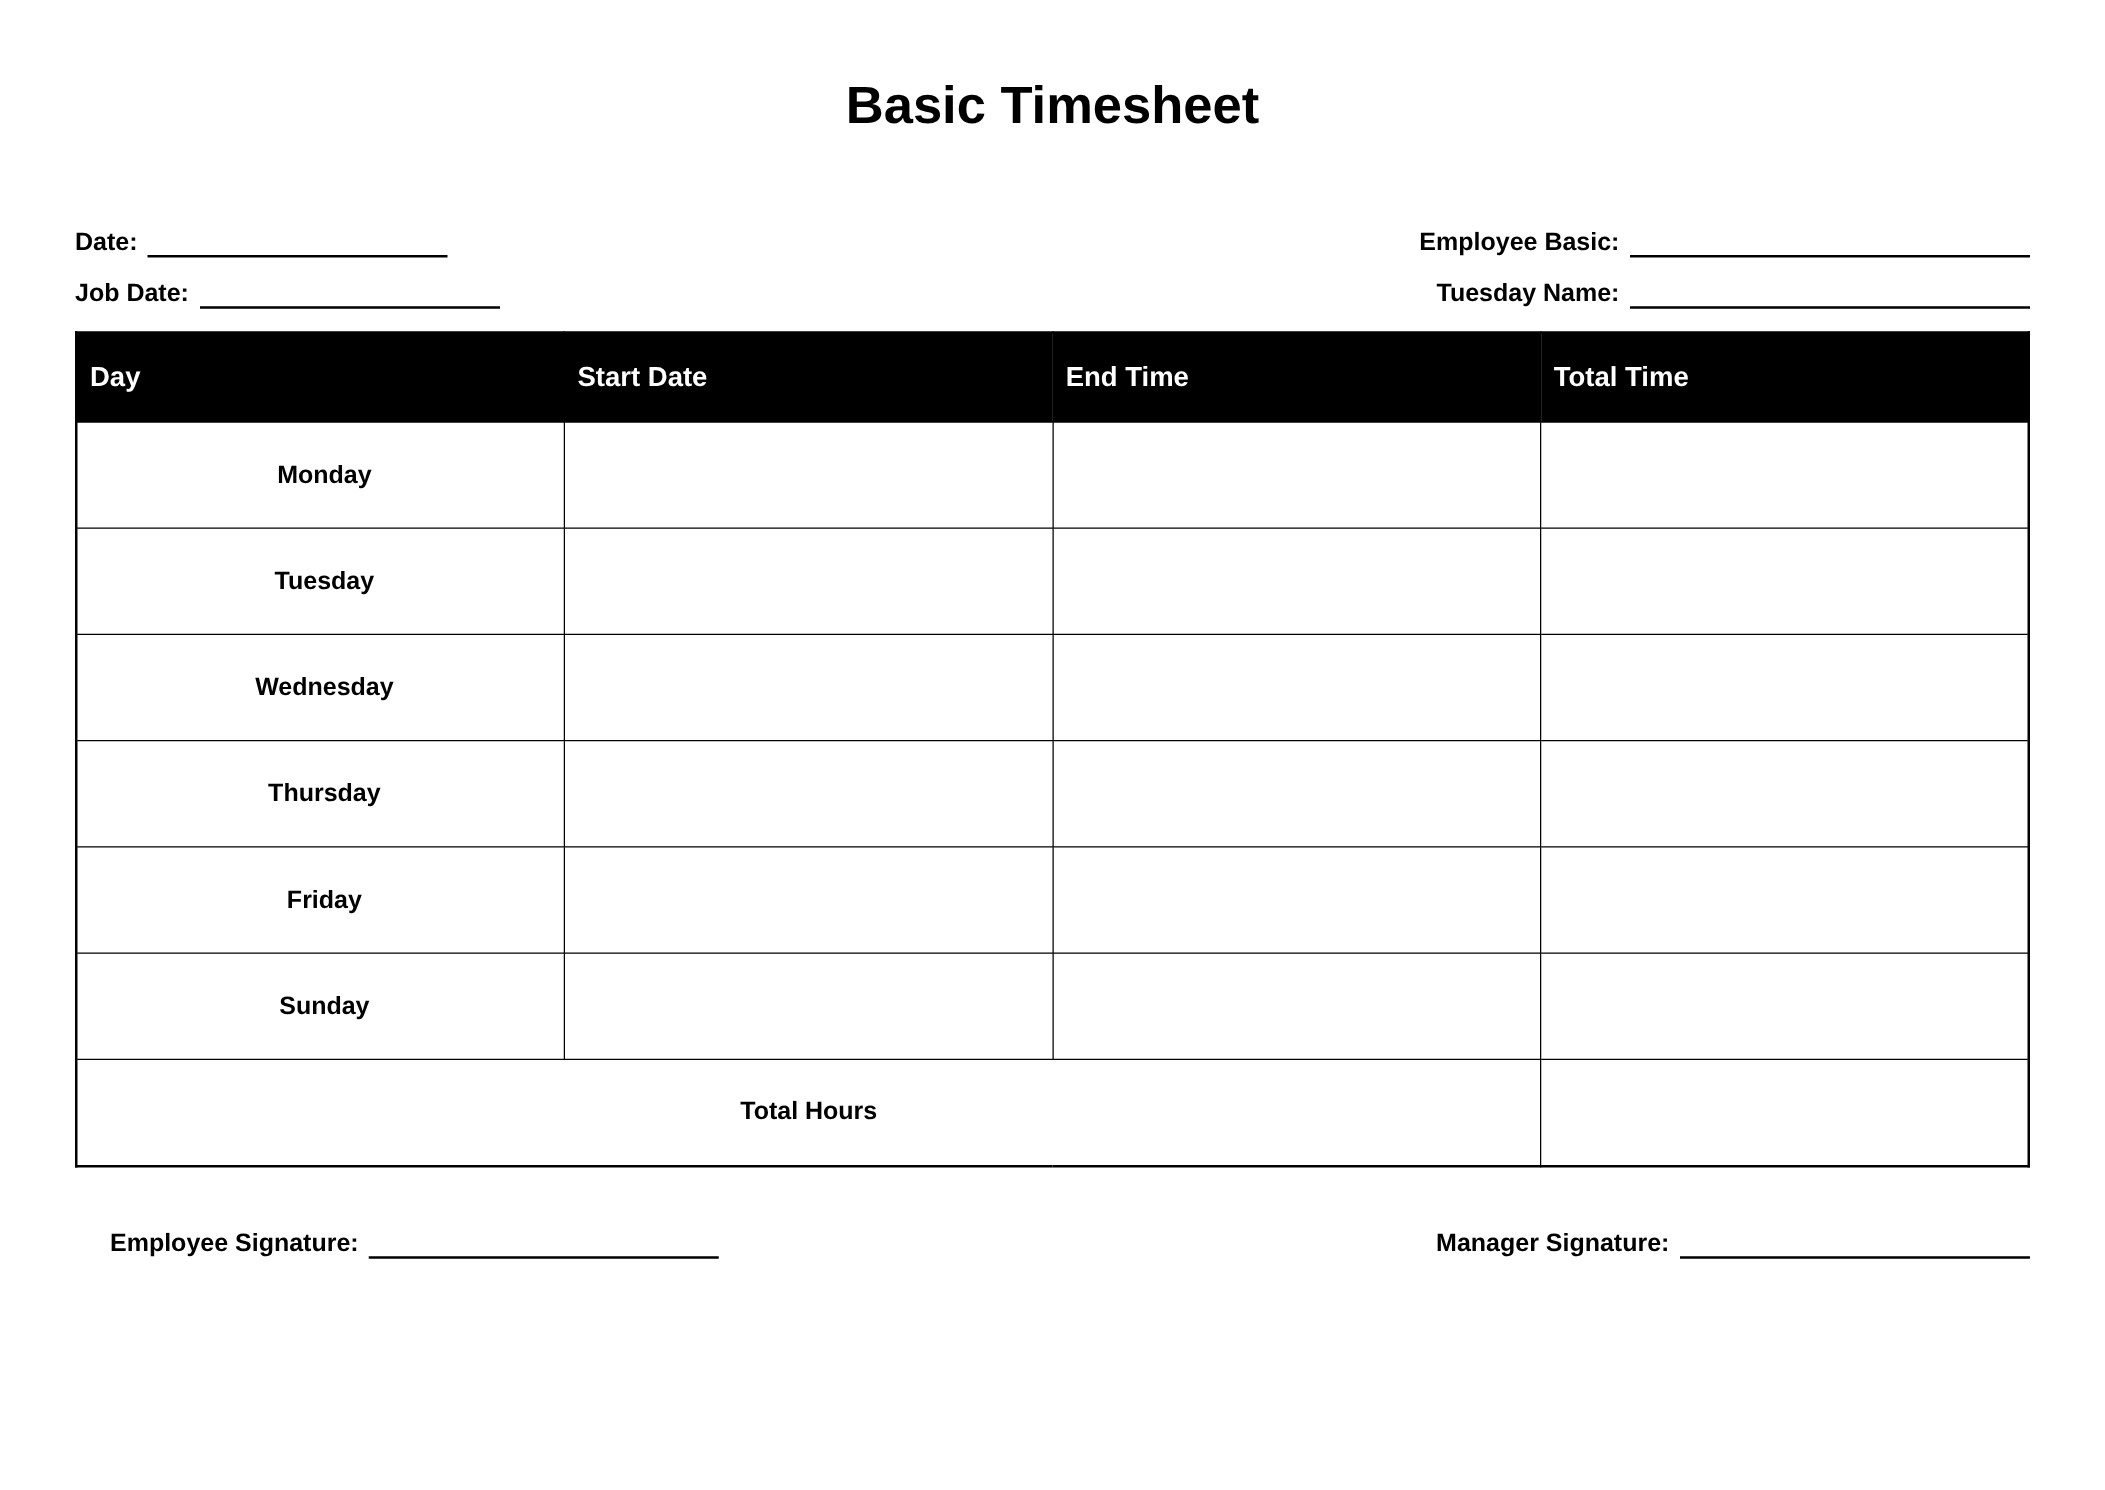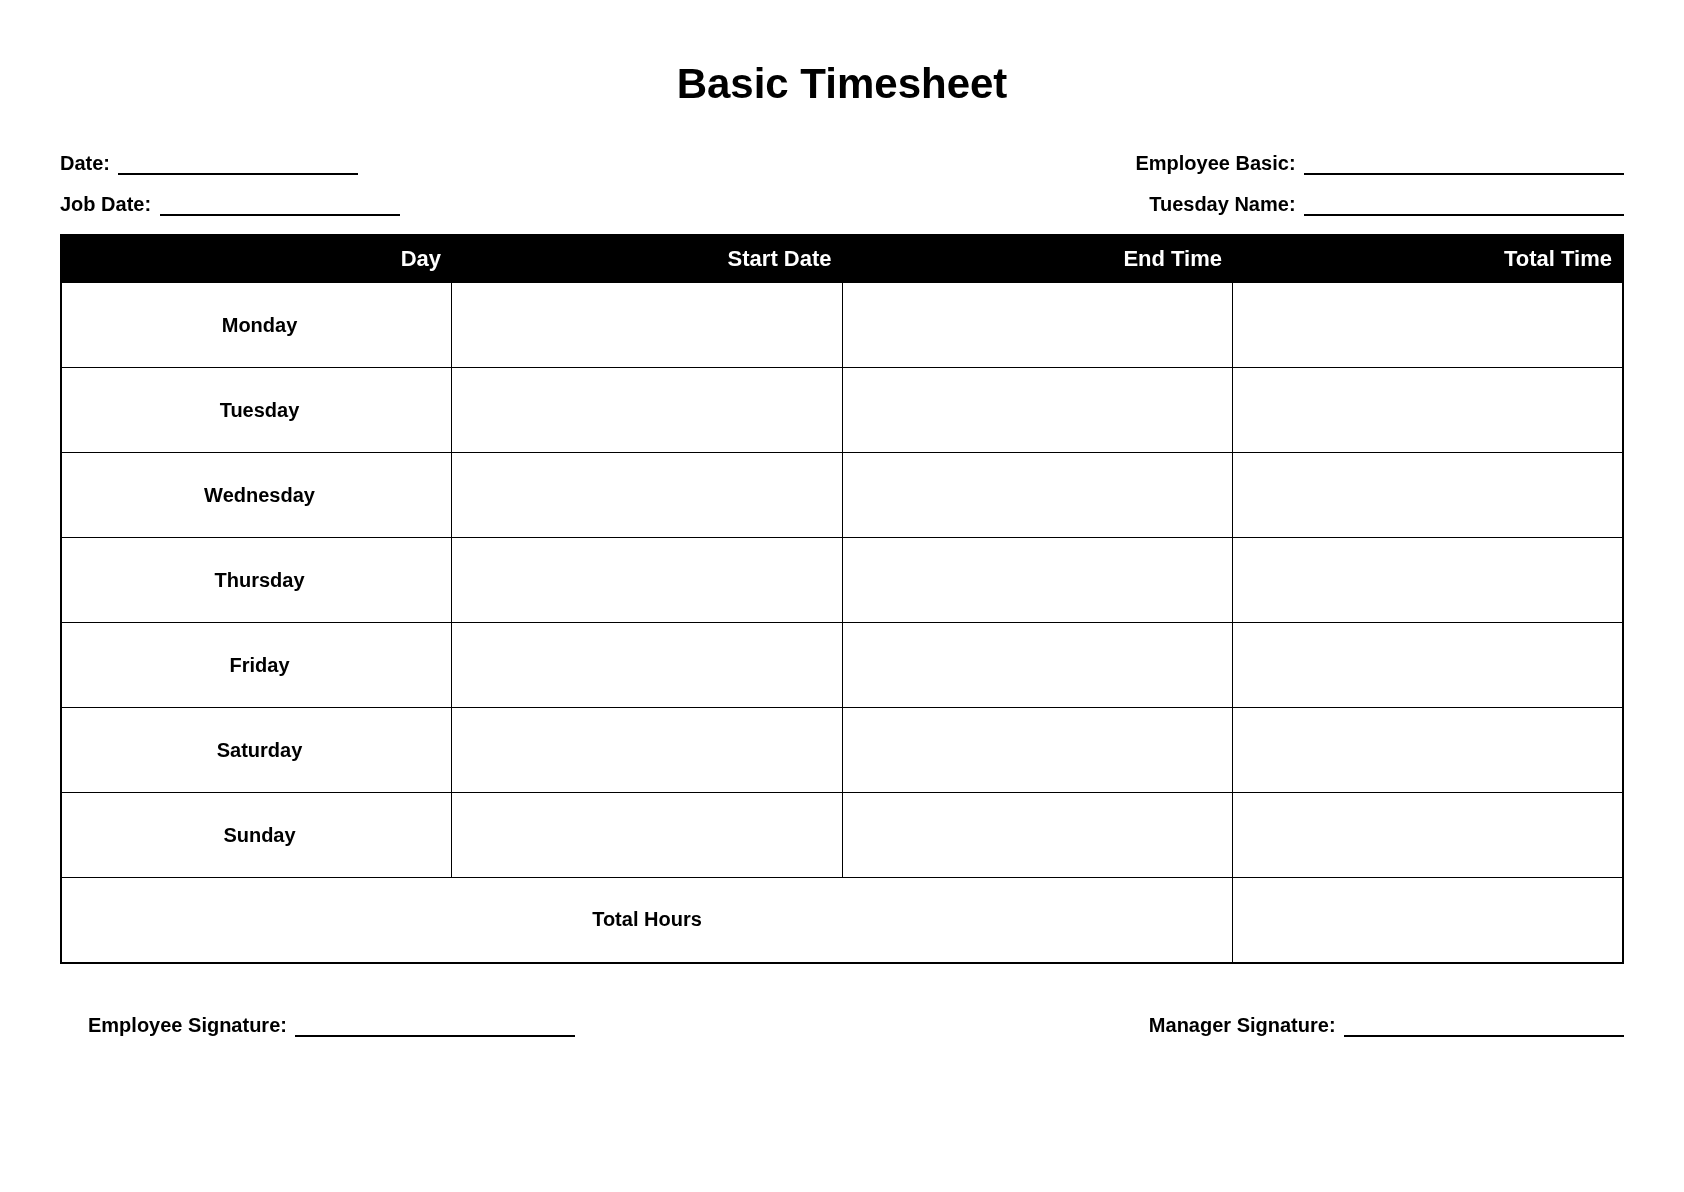--- a/index.html
+++ b/index.html
@@ -13,21 +13,21 @@
       font-family: Arial, sans-serif;
       width: 1684px;
       min-height: 1192px;
       padding: 40px 60px;
     }
 
     .page-title {
       text-align: center;
       font-size: 42px;
       font-weight: bold;
-      margin-bottom: 44px;
+      margin-bottom: 75px;
       margin-top: 20px;
     }
 
     .form-row {
       display: flex;
       justify-content: space-between;
       margin-bottom: 18px;
     }
 
     .field-label {
@@ -59,22 +59,22 @@
     }
 
     .timesheet-table thead tr {
       background-color: #000000;
       color: #ffffff;
     }
 
     .timesheet-table thead th {
       font-size: 22px;
       font-weight: bold;
-      padding: 10px 10px;
-      text-align: right;
+      padding: 22px 10px;
+      text-align: left;
       border: 1px solid #000;
     }
 
     .timesheet-table tbody tr {
       border-bottom: 1px solid #000;
     }
 
     .timesheet-table tbody td {
       padding: 28px 10px;
       border: 1px solid #000;
@@ -184,26 +184,20 @@
       <td class="data-cell"></td>
       <td class="data-cell"></td>
     </tr>
       <tr>
       <td class="day-cell">Friday</td>
       <td class="data-cell"></td>
       <td class="data-cell"></td>
       <td class="data-cell"></td>
     </tr>
       <tr>
-      <td class="day-cell">Saturday</td>
-      <td class="data-cell"></td>
-      <td class="data-cell"></td>
-      <td class="data-cell"></td>
-    </tr>
-      <tr>
       <td class="day-cell">Sunday</td>
       <td class="data-cell"></td>
       <td class="data-cell"></td>
       <td class="data-cell"></td>
     </tr>
       <tr class="total-hours-row">
     <td colspan="3" class="total-hours-label">Total Hours</td>
     <td class="data-cell"></td>
   </tr>
     </tbody>

